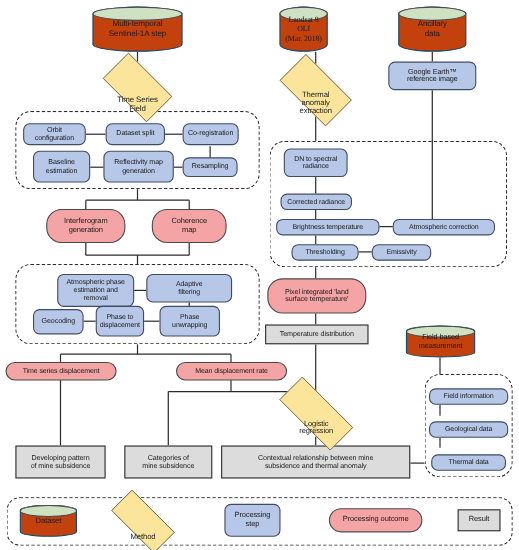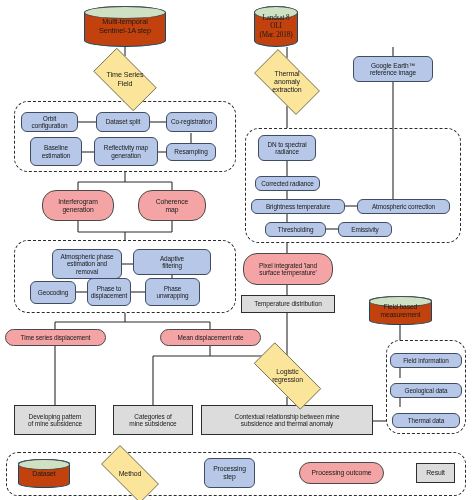--- a/index.html
+++ b/index.html
@@ -35,21 +35,21 @@
   .cyl .cap{
     position:absolute;left:-1px;right:-1px;top:-1px;
     height:11px;
     border:1px solid #4a4a4a;
     border-radius:50%;
     background:#cfe1c3;
   }
   .cyl span{position:relative;z-index:3;}
 
   
-  .diamond{background:transparent;border:none;}
+  .diamond{background:transparent;border:none;align-items:flex-end;}
   .diamond .dshape{
     position:absolute;left:0;top:0;width:100%;height:100%;
     background:#fae59a;
     border:1px solid #4a4a4a;
     transform:rotate(45deg) scale(0.705);
     box-sizing:border-box;
   }
   .diamond span{position:relative;z-index:3;}
 
   
@@ -260,20 +260,27 @@
   </div>
 
   <div class="node cyl" style="left:254px;top:6px;width:44px;height:41px;font-size:7.2px;font-family:Liberation Serif, serif;">
     <div class="cap"></div>
     <span>
       <span>Landsat 8 OLI</span>
       <span>(Mar. 2018)</span>
     </span>
   </div>
 
+  <div class="node cyl" style="left:362px;top:6px;width:62px;height:41px;font-size:7.2px;">
+    <div class="cap"></div>
+    <span>
+      <span>Ancillary</span>
+      <span>data</span>
+    </span>
+  </div>
 
   <div class="node diamond" style="left:245px;top:58px;width:84px;height:48px;font-size:7px;">
     <div class="dshape"></div>
     <span>
       <span>Thermal</span>
       <span>anomaly</span>
       <span>extraction</span>
     </span>
   </div>
 

